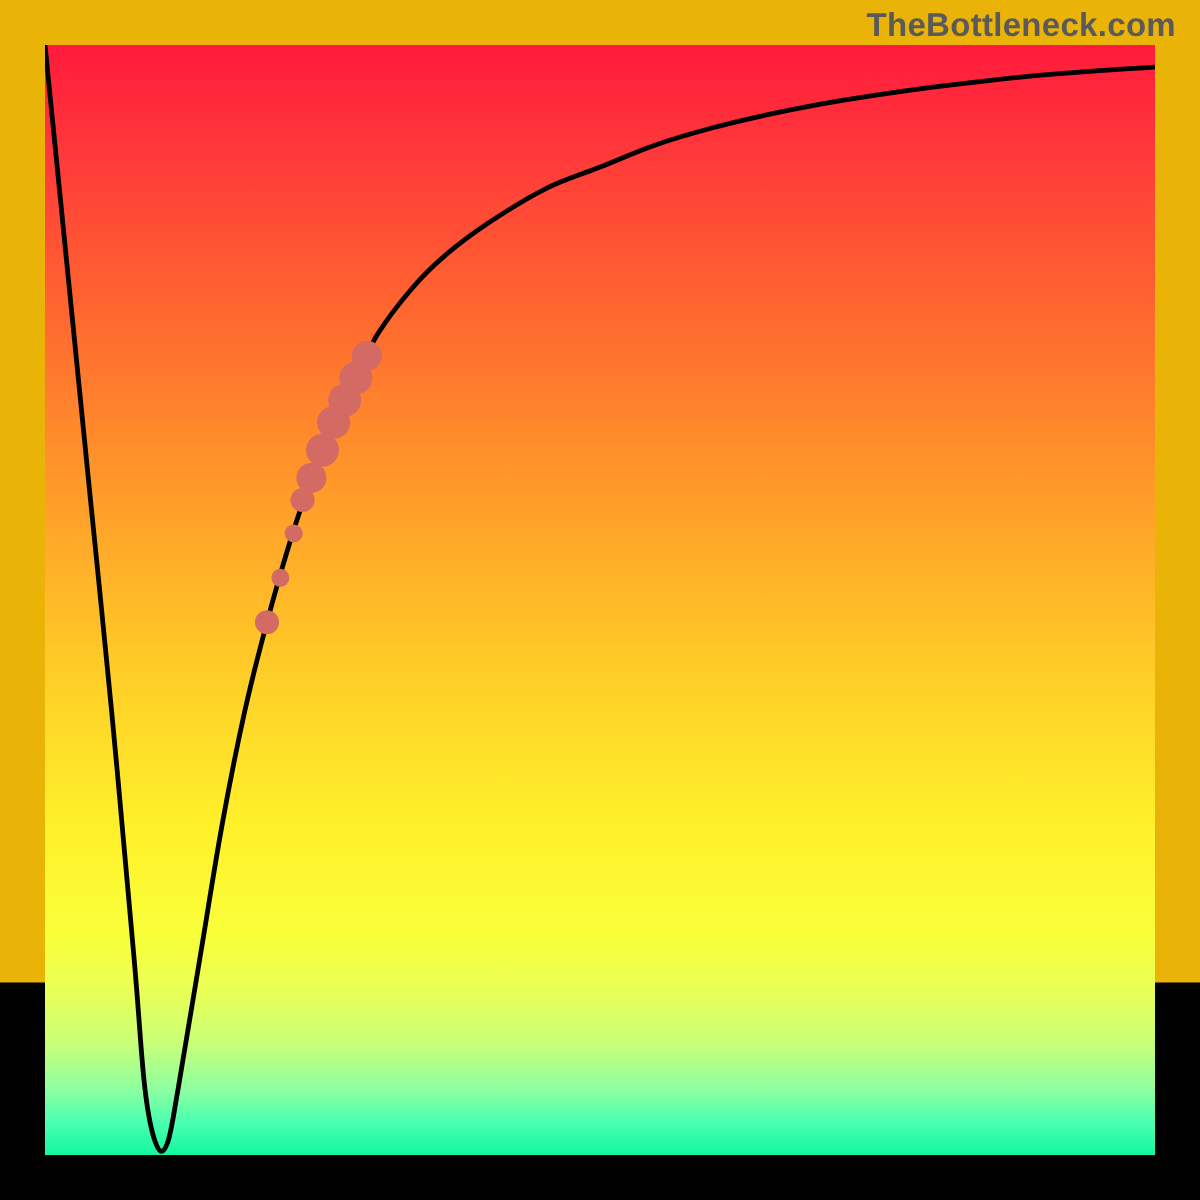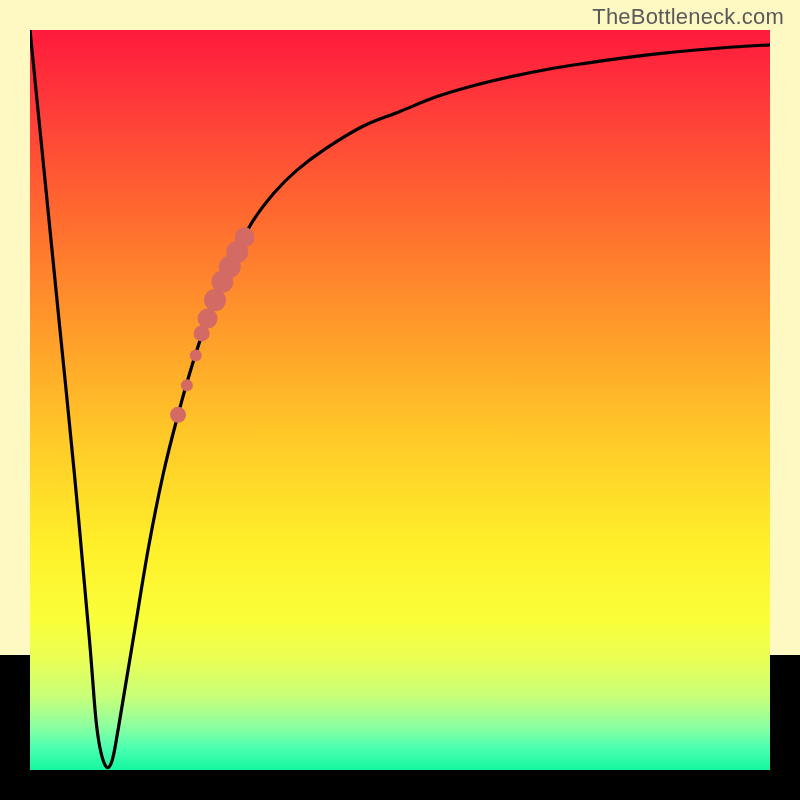--- a/index.html
+++ b/index.html
@@ -9,21 +9,22 @@
     height: 800px;
     background: #000;
     overflow: hidden;
   }
   .frame {
     position: absolute;
     top: 0;
     left: 0;
     width: 800px;
     height: 655px;
-    background: #fef9c3;
+    background: #eab308;
+    font-weight: bold;
   }
   .plot {
     position: absolute;
     top: 30px;
     left: 30px;
     width: 740px;
     height: 740px;
     overflow: hidden;
   }
   .gradient {

